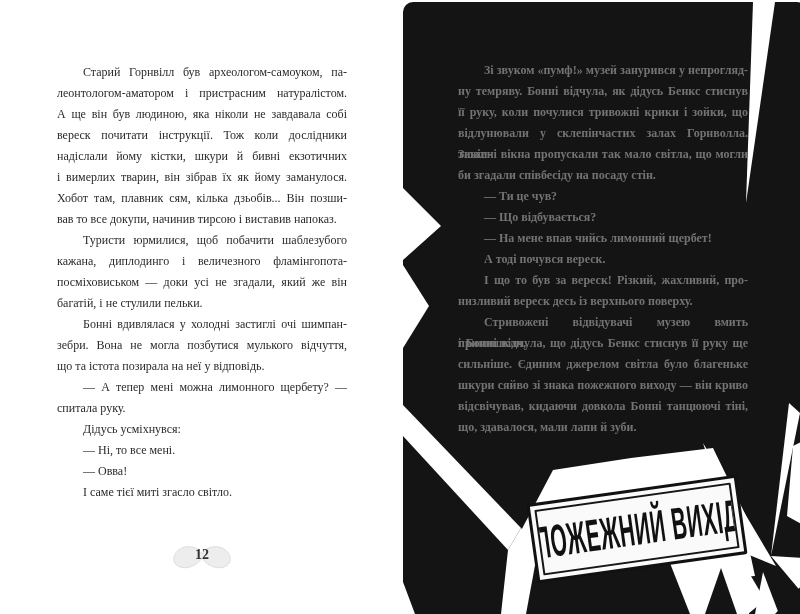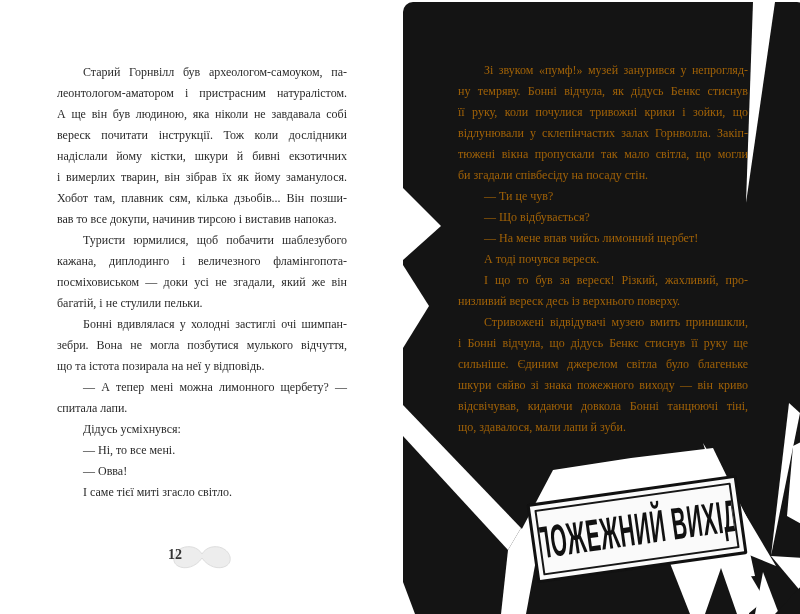--- a/index.html
+++ b/index.html
@@ -18,28 +18,28 @@
     font-size:12px;line-height:21px;height:21px;
     text-align:justify;text-align-last:justify;
     overflow:visible;white-space:normal;
   }
   .page-text .line.first{text-indent:26px;}
   .page-text .line.last{text-align-last:left;}
   .page-number-wrap{
     position:absolute;left:168px;top:545px;width:68px;height:30px;
   }
   .page-number-wrap .num{
-    position:absolute;left:0;top:2px;width:68px;
+    position:absolute;left:0;top:2px;width:68px;text-align:center;
     font-size:14px;font-weight:bold;color:#333;
   }
   
   .dark-art{position:absolute;left:403px;top:2px;z-index:1;}
   .right-page{
     position:absolute;left:458px;top:60px;width:290px;z-index:2;
-    color:#a16207;font-weight:normal;
+    color:#737373;font-weight:bold;
   }
   
   .fire-sign{
     position:absolute;left:531px;top:489px;width:212px;height:80px;z-index:3;
     background:#fafafa;border:3px solid #111;border-radius:2px;
     transform:rotate(-8deg);
     box-sizing:border-box;
     display:flex;align-items:center;justify-content:center;
   }
   .fire-sign .inner{
@@ -105,21 +105,21 @@
       <div class="line">посміховиськом — доки усі не згадали, який же він</div>
       <div class="line last">багатій, і не стулили пельки.</div>
     </div>
     <div class="para">
       <div class="line first">Бонні вдивлялася у холодні застиглі очі шимпан-</div>
       <div class="line">зебри. Вона не могла позбутися мулького відчуття,</div>
       <div class="line last">що та істота позирала на неї у відповідь.</div>
     </div>
     <div class="para">
       <div class="line first">— А тепер мені можна лимонного щербету? —</div>
-      <div class="line last">спитала лапи.</div>
+      <div class="line last">спитала руку.</div>
     </div>
     <div class="para">
       <div class="line first last">Дідусь усміхнувся:</div>
     </div>
     <div class="para">
       <div class="line first last">— Ні, то все мені.</div>
     </div>
     <div class="para">
       <div class="line first last">— Овва!</div>
     </div>

